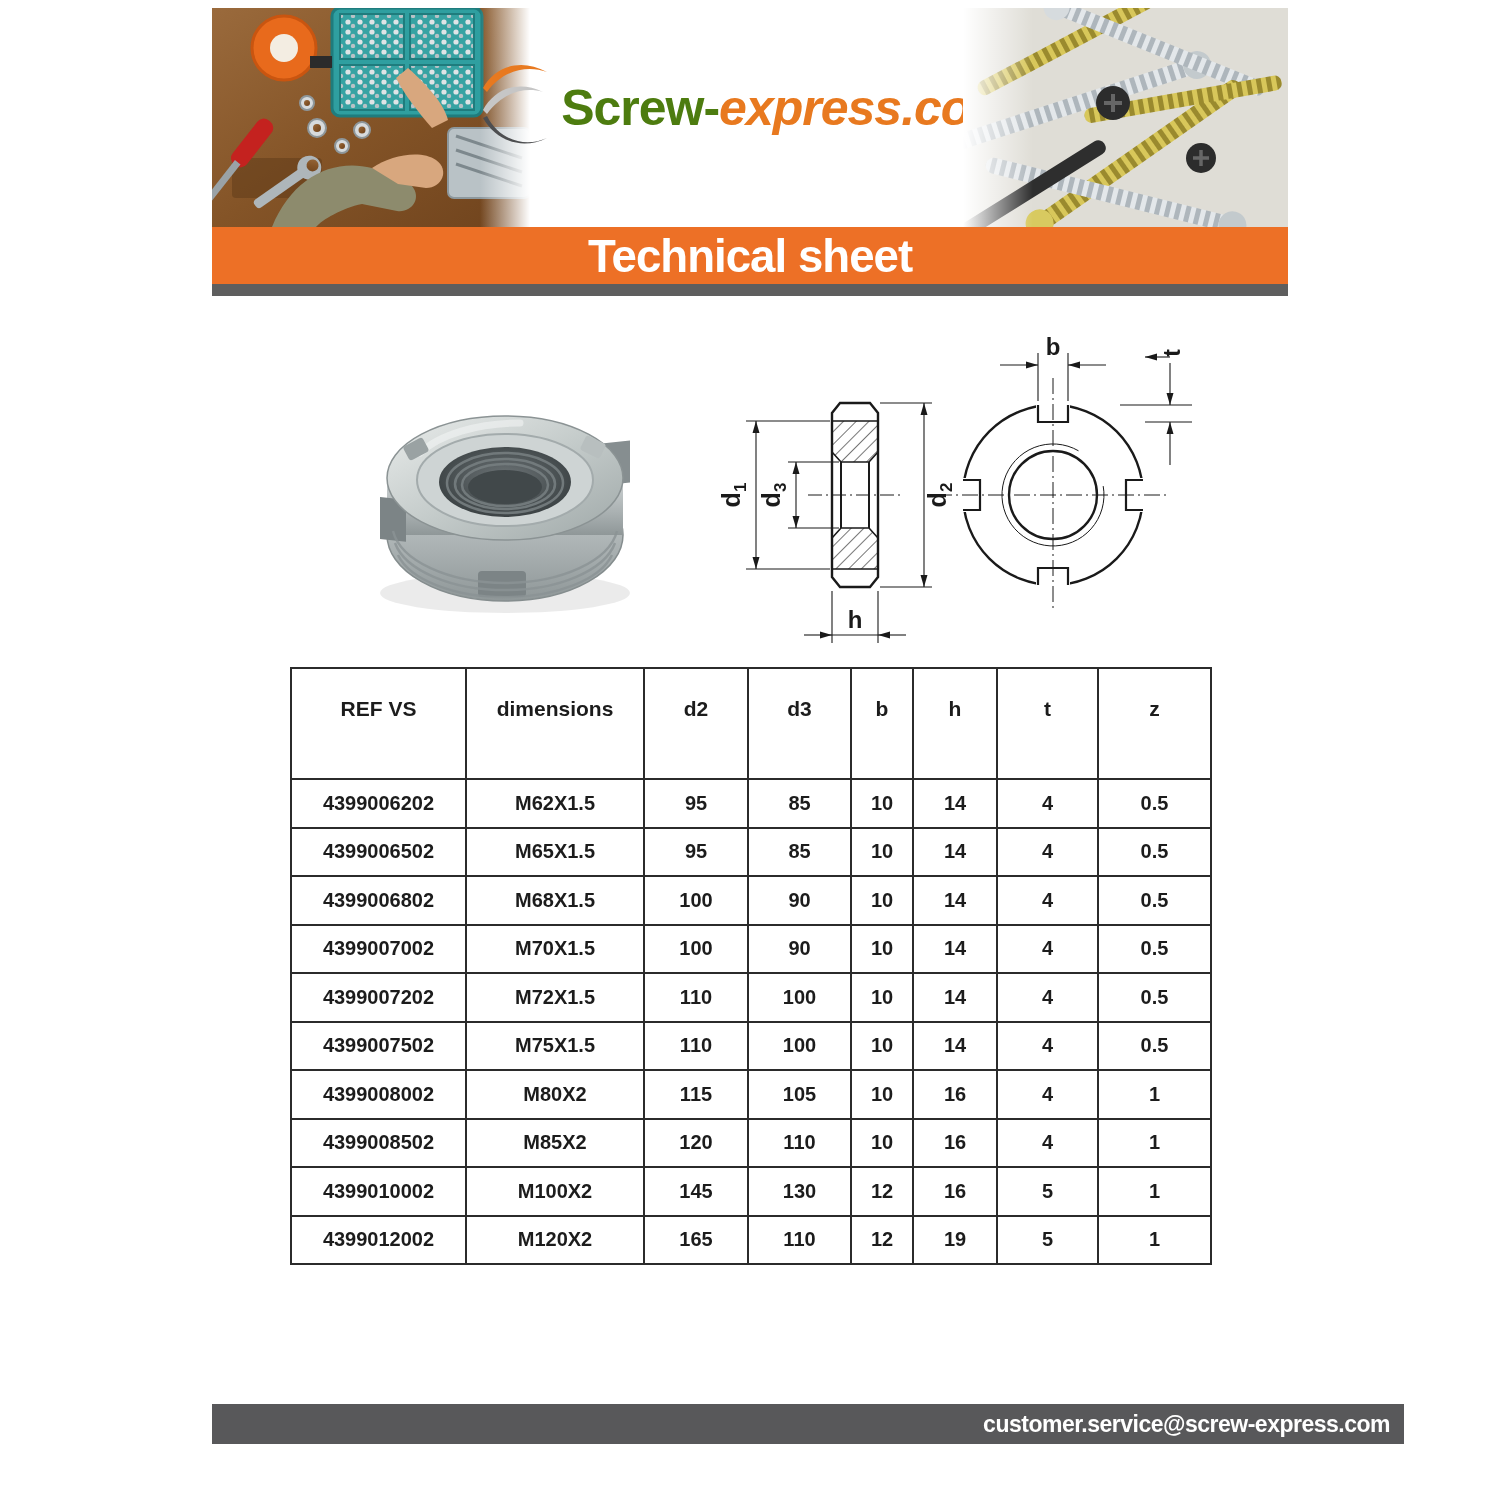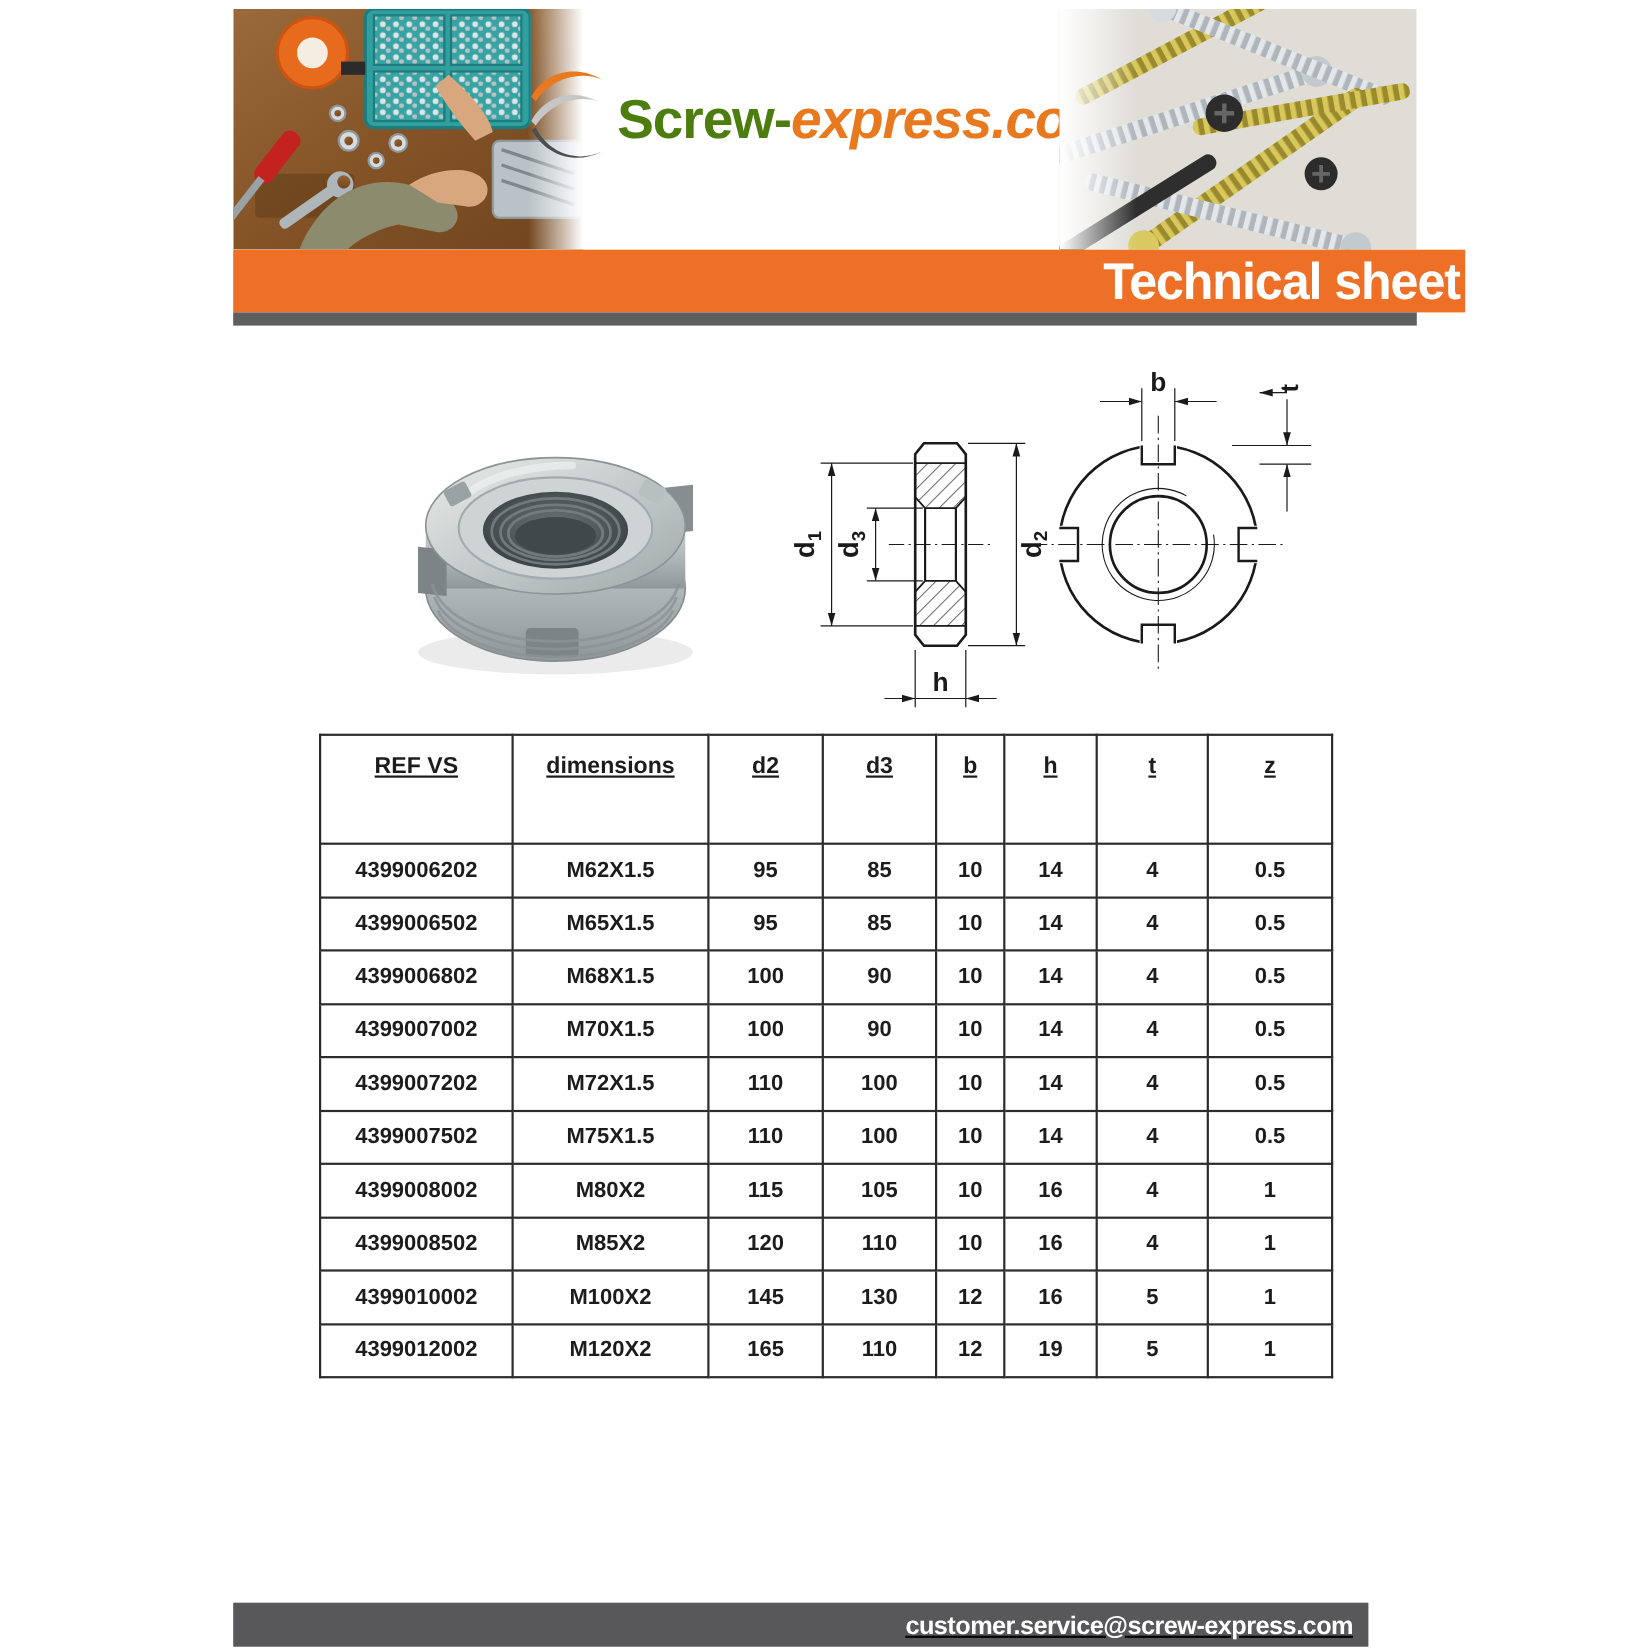--- a/index.html
+++ b/index.html
@@ -11,40 +11,40 @@
   .photo-left{left:212px;width:318px;}
   .photo-right{left:963px;width:325px;}
   .logo-wrap{position:absolute;left:530px;top:8px;width:433px;height:219px;
              display:flex;align-items:center;justify-content:center;background:#fff;}
   .logo-inner{display:flex;align-items:center;gap:10px;margin-top:-20px;}
   .logo-text{white-space:nowrap;font-size:50px;font-weight:bold;letter-spacing:-1px;}
   .logo-primary{color:#4d7c0f;}
   .logo-secondary{color:#e8791f;font-style:italic;}
 
   .banner{position:absolute;left:212px;top:227px;width:1076px;height:57px;
-          background:#ed7026;display:flex;align-items:center;justify-content:flex-end;padding-left:44px;}
+          background:#ed7026;display:flex;align-items:center;justify-content:center;}
   .banner-text{color:#fff;font-size:47px;font-weight:bold;letter-spacing:-1px;
                transform:scaleX(.97);}
   .banner-shadow{position:absolute;left:212px;top:284px;width:1076px;height:12px;background:#5e5e5e;}
 
   
   .nut-photo{position:absolute;left:360px;top:383px;width:290px;height:242px;}
   .tech-drawing{position:absolute;left:700px;top:335px;width:540px;height:330px;}
 
   
   .spec-table{position:absolute;left:290px;top:667px;width:920px;
               border-collapse:collapse;table-layout:fixed;}
   .spec-table th,.spec-table td{border:2px solid #2b2b2b;text-align:center;
               font-weight:bold;color:#1c1c1c;font-family:"Liberation Sans",sans-serif;}
-  .spec-table th{height:80px;font-size:21px;vertical-align:top;padding-top:16px;text-decoration:underline;}
+  .spec-table th{height:80px;font-size:21px;vertical-align:top;padding-top:28px;}
   .spec-table td{height:44.5px;font-size:20px;vertical-align:middle;}
 
   
-  .footer-bar{position:absolute;left:212px;top:1457px;width:1032px;height:40px;
-              background:#58585a;display:flex;align-items:center;justify-content:flex-end;text-decoration:underline;}
+  .footer-bar{position:absolute;left:212px;top:1404px;width:1192px;height:40px;
+              background:#58585a;display:flex;align-items:center;justify-content:flex-end;}
   .footer-email{color:#fff;font-size:23px;font-weight:bold;padding-right:14px;letter-spacing:-0.5px;}
 
   svg text{font-family:"Liberation Sans",sans-serif;}
 </style>
 </head>
 <body>
 
 <div class="page">
 
   <div class="photo photo-left">

